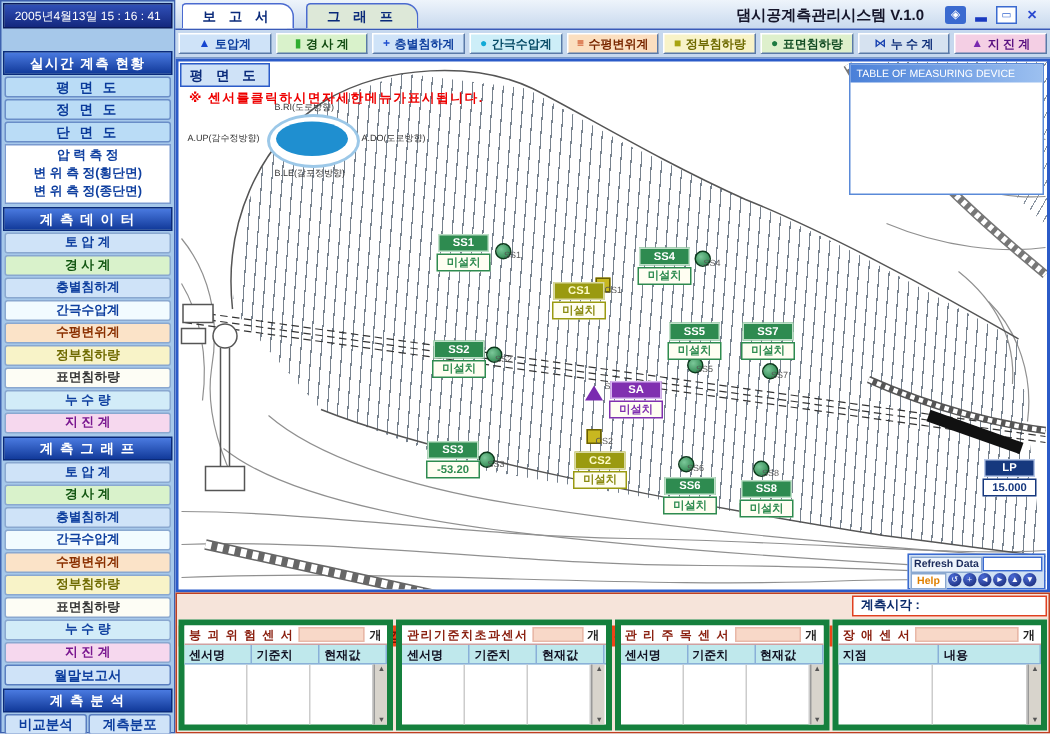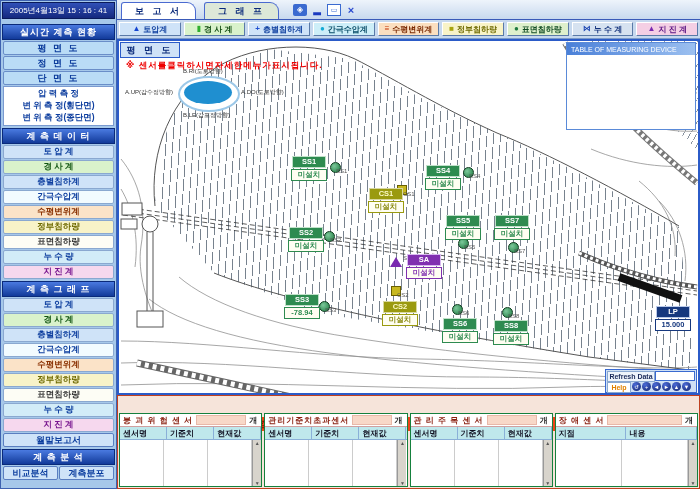--- a/index.html
+++ b/index.html
@@ -2,21 +2,21 @@
 <html><head>
 <meta charset="utf-8">
 <style>
   html,body{margin:0;padding:0}
   body{width:700px;height:489px;position:relative;overflow:hidden;
        font-family:"Liberation Sans","DejaVu Sans",sans-serif;font-size:9px;background:#cfe0f2;}
   
   #sidebar{position:absolute;left:0;top:0;width:117px;height:489px;box-sizing:border-box;
            background:#a6c8ea;border:1px solid #3e62b0;display:flex;flex-direction:column;padding:1px;}
   .side-date{height:15px;flex:0 0 15px;background:linear-gradient(#3050b8,#14287e);color:#fff;
-             font-size:8px;display:flex;align-items:center;justify-content:center;border:1px solid #0a1a5a;margin-bottom:4px;}
+             font-size:8px;display:flex;align-items:center;justify-content:center;border:1px solid #0a1a5a;margin-bottom:14px;}
   .side-header{height:14px;flex:0 0 14px;background:linear-gradient(#4a7ae0,#123a9a);color:#fff;font-weight:bold;
                letter-spacing:1px;display:flex;align-items:center;justify-content:center;border:1px solid #0a2a7a;margin:1px 0;}
   .view-btn{height:12px;flex:0 0 12px;background:#badcf6;color:#0a3a9a;font-weight:bold;letter-spacing:2px;
             display:flex;align-items:center;justify-content:center;border:1px solid #6a8ec8;border-radius:2px;margin:0 1px 1px;}
   .mgroup{background:#fff;border:1px solid #7a9ad0;margin:0 1px 1px;padding:1px 0;}
   .mlink{height:12px;display:flex;align-items:center;justify-content:center;color:#1040a0;font-weight:bold;font-size:8.5px;}
   .side-item{height:12px;flex:0 0 12px;display:flex;align-items:center;justify-content:center;font-weight:bold;
              border:1px solid #8aa8d0;border-radius:2px;margin:0 1px 1px;font-size:8.5px;}
   .report-btn{height:12px;flex:0 0 12px;background:#cfe3f8;color:#0d3e9e;font-weight:bold;display:flex;align-items:center;
               justify-content:center;border:1px solid #5a7ec0;border-radius:2px;margin:0 1px 1px;}
@@ -97,21 +97,21 @@
   
   #warnsec{position:absolute;left:117px;top:395px;width:583px;height:94px;box-sizing:border-box;background:#f6e4da;border:1px solid #c04020;}
   #warn-banner{position:absolute;left:1px;top:1px;width:447px;height:14px;background:#ee4418;
                background-image:radial-gradient(circle,rgba(255,255,255,.55) 0.5px,transparent 1px);background-size:5px 4px;
                display:flex;align-items:center;margin-top:20px;}
   #warn-banner .cb{width:9px;height:9px;background:#fff;border:1px solid #999;margin:0 4px;}
   #warn-banner .txt{flex:1;text-align:center;color:#7a1200;font-weight:bold;letter-spacing:5px;font-size:9px;}
   #time-box{position:absolute;left:450px;top:1px;width:130px;height:14px;background:#fff;border:1px solid #e04020;box-sizing:border-box;
             display:flex;align-items:center;padding-left:5px;color:#0a2a6a;font-weight:bold;font-size:8.5px;}
   #warn-panels{position:absolute;left:1px;top:17px;width:579px;height:74px;display:flex;gap:2px;}
-  .wpanel{flex:1;border:1px solid #15803d;background:#fff;display:flex;flex-direction:column;box-sizing:border-box;}
+  .wpanel{flex:1;border:4px solid #15803d;background:#fff;display:flex;flex-direction:column;box-sizing:border-box;}
   .wp-head{height:12px;flex:0 0 12px;display:flex;align-items:center;background:#fff;border-bottom:1px solid #d0a0a0;
            color:#8a2010;font-weight:bold;font-size:8px;padding:0 3px;letter-spacing:1px;}
   .wp-head .spacer{flex:1;background:#f8d8c8;height:8px;margin:0 3px;border:1px solid #e8b8a8;}
   .wp-head .unit{color:#222;}
   .wp-cols{height:12px;flex:0 0 12px;display:flex;border-bottom:1px solid #8ab0d8;background:#bfe8ec;}
   .wp-col{flex:1;border-right:1px solid #8ab0d8;display:flex;align-items:center;padding-left:3px;font-weight:bold;color:#112;font-size:8px;}
   .wp-body{flex:1;display:flex;}
   .wp-cell{flex:1;border-right:1px solid #ccc;}
   .wp-scroll{width:8px;flex:0 0 8px;background:#d8d4cc;border-left:1px solid #999;display:flex;flex-direction:column;
              justify-content:space-between;align-items:center;font-size:5px;color:#555;}
@@ -163,20 +163,21 @@
   <div class="btn-row">
     <div>비교분석</div>
     <div>계측분포</div>
   </div>
 
 </div>
 
 <div id="titlebar">
   <div class="tab active">보 고 서</div>
   <div class="tab inactive">그 래 프</div>
+  <div class="tb-title">댐시공계측관리시스템 V.1.0</div>
   <div id="winbtns">
       <div class="wbtn b0">◈</div>
       <div class="wbtn b1">▂</div>
       <div class="wbtn b2">▭</div>
       <div class="wbtn b3">×</div>
     </div>
 </div>
 
 <div id="toolbar">
     <div class="toolbtn" style="background: rgb(207, 227, 248); color: rgb(13, 62, 158);">
@@ -295,21 +296,21 @@
     <div class="marker m-surface" style="left: 211px; top: 121px;"></div>
     <div class="m-label" style="left: 217px; top: 127px;">SS1</div>
     <div class="sensor sensor-surface" style="left: 169px; top: 186px;">
       <div class="sname">SS2</div>
       <div class="sstatus">미설치</div>
     </div>
     <div class="marker m-surface" style="left: 205px; top: 190px;"></div>
     <div class="m-label" style="left: 211px; top: 196px;">SS2</div>
     <div class="sensor sensor-surface" style="left: 165px; top: 253px;">
       <div class="sname">SS3</div>
-      <div class="sstatus">-78.94</div>
+      <div class="sstatus">-53.20</div>
     </div>
     <div class="marker m-surface" style="left: 200px; top: 260px;"></div>
     <div class="m-label" style="left: 206px; top: 266px;">SS3</div>
     <div class="sensor sensor-surface" style="left: 306px; top: 124px;">
       <div class="sname">SS4</div>
       <div class="sstatus">미설치</div>
     </div>
     <div class="marker m-surface" style="left: 344px; top: 126px;"></div>
     <div class="m-label" style="left: 350px; top: 132px;">SS4</div>
     <div class="sensor sensor-surface" style="left: 326px; top: 174px;">
@@ -357,20 +358,23 @@
     <div class="sensor sensor-leak" style="left: 536px; top: 265px;">
       <div class="sname">LP</div>
       <div class="sstatus">15.000</div>
     </div>
   </div>
 
 <div id="warnsec">
   <div id="warn-banner">
     <div class="cb"></div>
     <div class="txt">감 포 댐 센 서 경 고 상 황</div>
+  </div>
+  <div id="time-box">
+    <span>계측시각 :</span>
   </div>
   <div id="warn-panels">
       <div class="wpanel">
         <div class="wp-head">
           <span>붕 괴 위 험 센 서</span>
           <span class="spacer"></span>
           <span class="unit">개</span>
         </div>
         <div class="wp-cols">
           <div class="wp-col">센서명</div>

